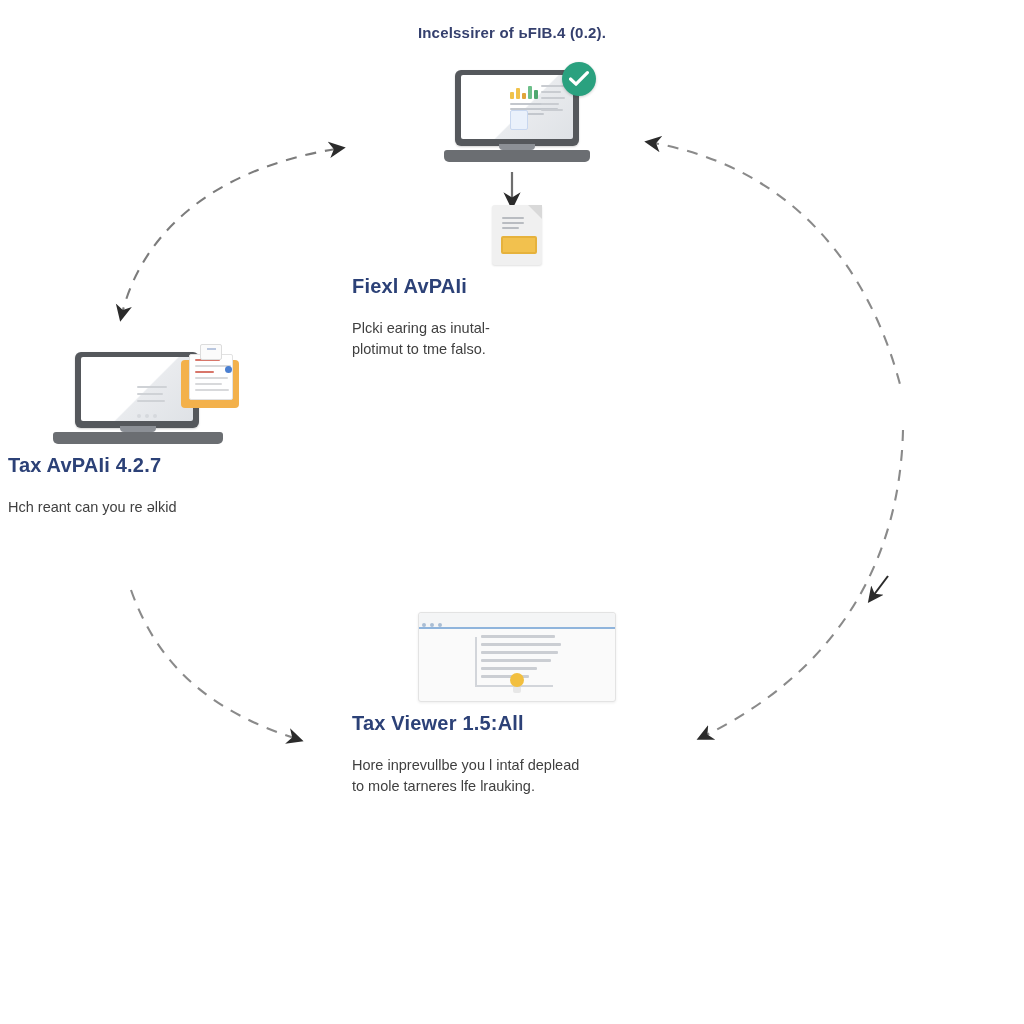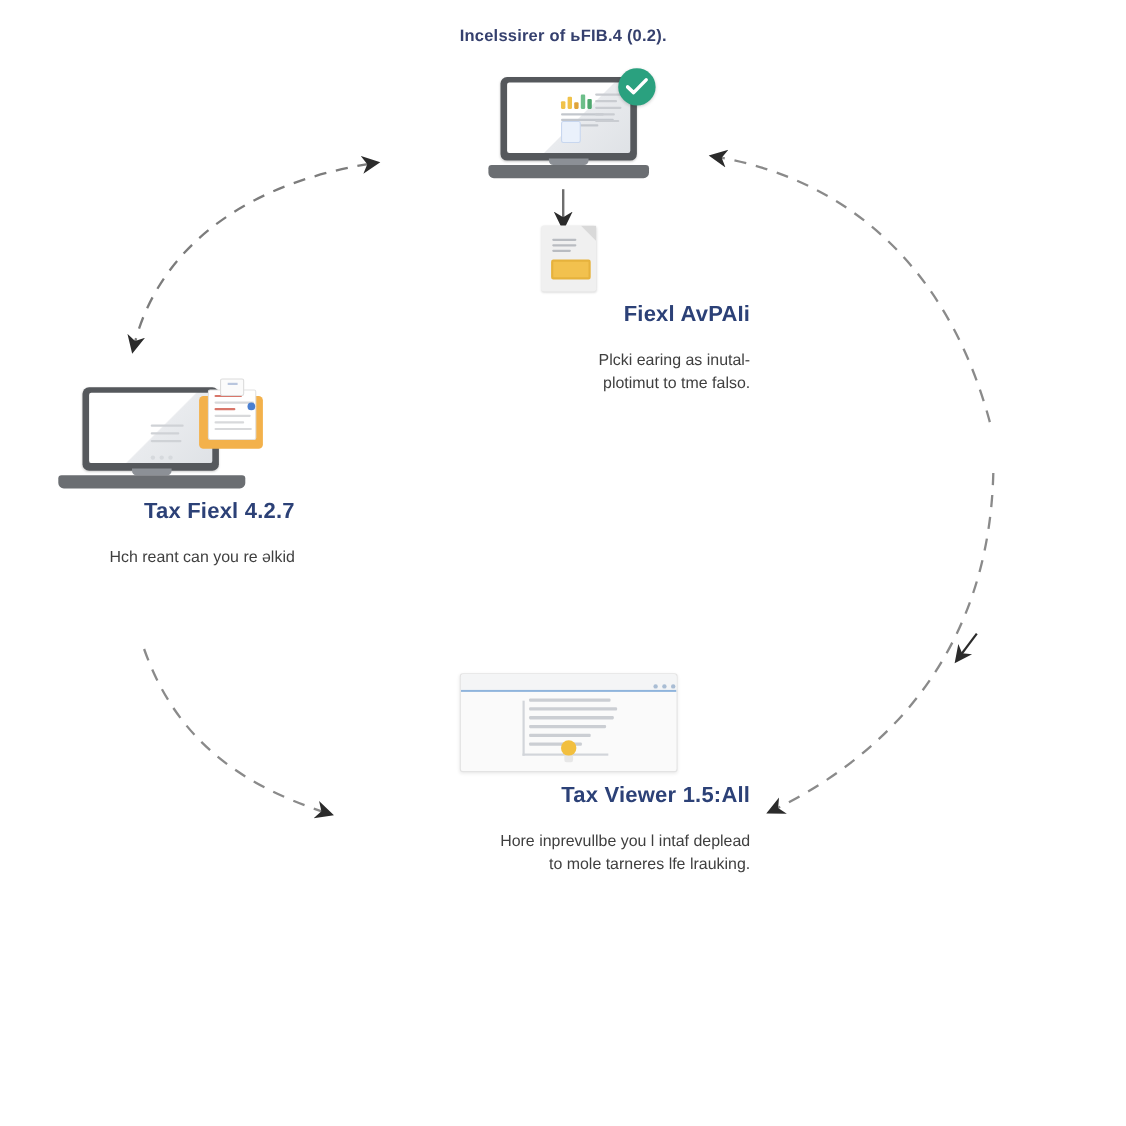--- a/index.html
+++ b/index.html
@@ -21,21 +21,21 @@
     font-size:15px;
     font-weight:bold;
     color:#35406e;
     letter-spacing:.2px;
   }
 
   
   .arcs{position:absolute;left:0;top:0;width:1024px;height:1024px;pointer-events:none;}
 
   
-  .node{position:absolute;text-align:right;}
+  .node{position:absolute;text-align:left;}
   .node-title{
     font-size:20px;font-weight:bold;color:#2c4177;
     margin-top:10px;letter-spacing:.2px;white-space:nowrap;
   }
   .node-desc{
     font-size:14.5px;color:#3f3f3f;line-height:1.45;margin-top:20px;
   }
 
   
   #node-top   {left:352px; top:70px;  width:330px;}
@@ -262,21 +262,21 @@
           <i style="width:78%"></i>
           <i style="width:65%"></i>
           <i style="width:80%"></i>
         </div>
         <div class="dot"></div>
         <div class="tab">
             <b></b>
           </div>
       </div>
     </div>
-    <div class="node-title">Tax Fiexl 4.2.7</div>
+    <div class="node-title">Tax AvPAIi 4.2.7</div>
     <div class="node-desc">
       <div>Hch reant can you re ǝlkid</div>
     </div>
   </div>
 
   <div class="node" id="node-bottom">
     <div class="browser">
       <div class="bar">
         <i></i><i></i><i></i>
       </div>

